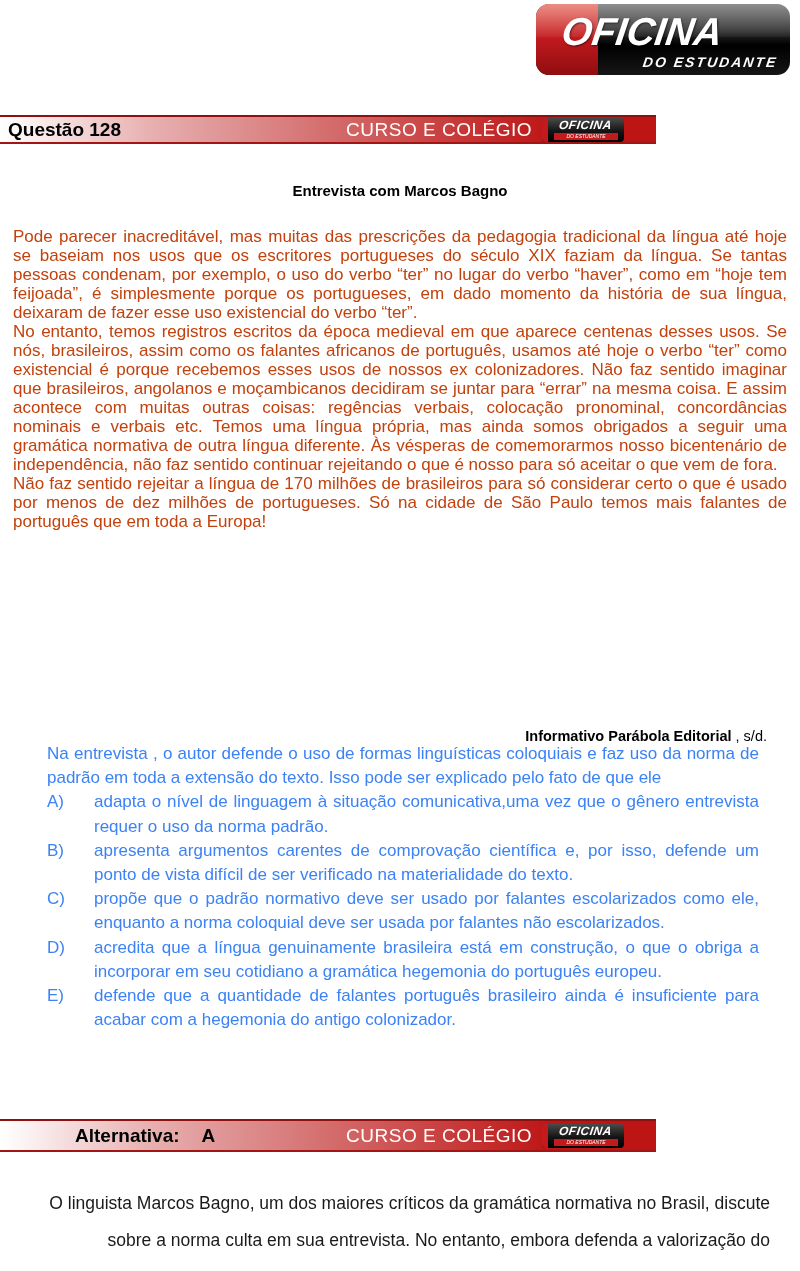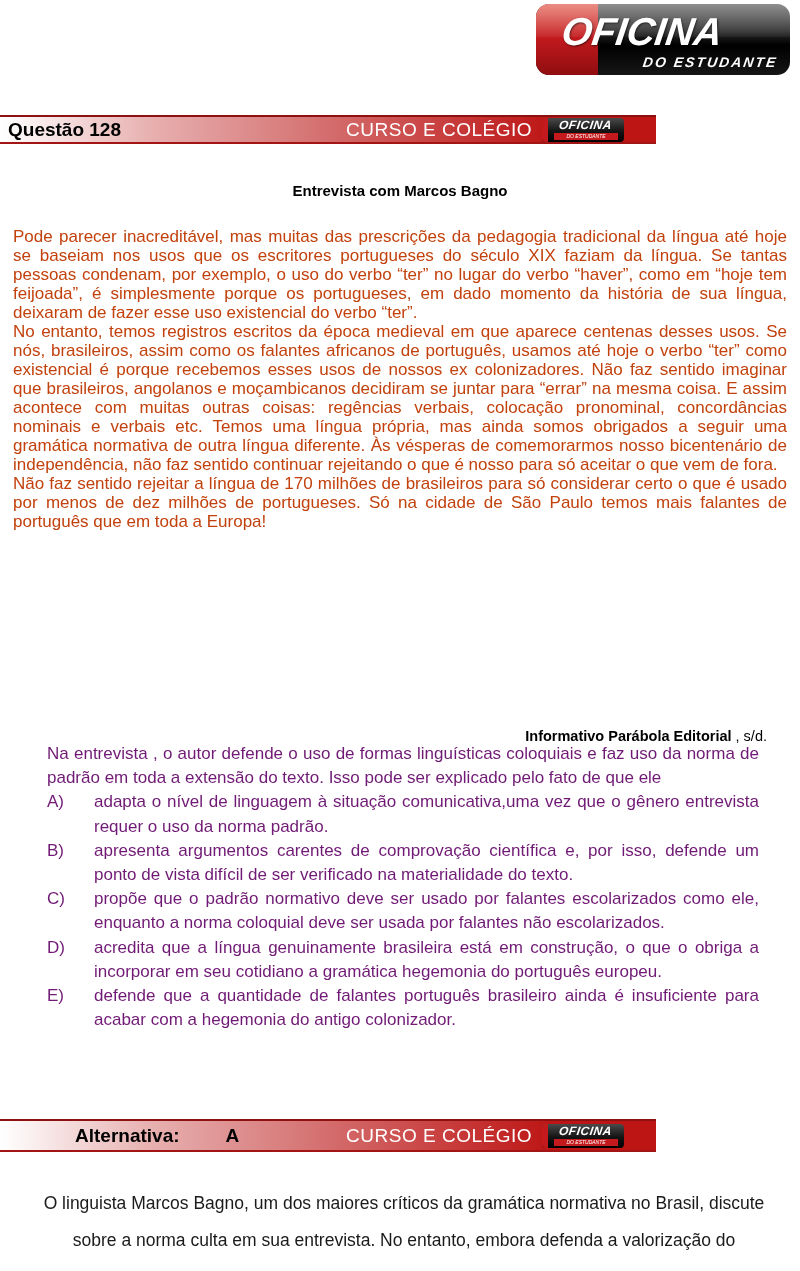--- a/index.html
+++ b/index.html
@@ -16,21 +16,21 @@
   .big-logo .brand{position:absolute;top:6px;left:26px;font-style:italic;font-weight:900;
     font-size:39px;color:#fff;letter-spacing:0px;transform:skewX(-8deg);text-shadow:1px 1px 2px rgba(0,0,0,0.6);}
   .big-logo .tagline{position:absolute;bottom:5px;right:13px;font-style:italic;font-weight:bold;
     font-size:14px;color:#fff;letter-spacing:2px;transform:skewX(-8deg);}
 
   
   .bar{position:absolute;left:0;width:656px;display:flex;align-items:center;
     background:linear-gradient(90deg,#ffffff 0px,#fbf3f3 25px,#e8b0b0 150px,#d87c7c 290px,#c63434 470px,#bd1414 555px,#bd1414 800px);
     border-top:2px solid #8e1111;border-bottom:2px solid #a31414;}
   .bar.top-bar{top:115px;height:25px;}
-  .bar.answer-bar{top:1119px;height:29px;gap:24px;}
+  .bar.answer-bar{top:1119px;height:29px;}
   .q-label{font-weight:bold;font-size:19px;color:#000;padding-left:8px;}
   .alt-label{font-weight:bold;font-size:19px;color:#000;padding-left:75px;}
   .alt-answer{font-weight:bold;font-size:19px;color:#000;margin-left:22px;}
   .bar-right{margin-left:auto;display:flex;align-items:center;gap:10px;padding-right:32px;}
   .curso{color:#ffffff;font-size:19px;letter-spacing:0.5px;white-space:nowrap;}
 
   
   .mini-logo{width:82px;height:24px;border-radius:4px;position:relative;overflow:hidden;flex:none;
     background:linear-gradient(180deg,#4a4a4a 0%,#141414 55%,#000 100%);}
   .mini-logo .sliver{position:absolute;left:0;top:0;bottom:0;width:6px;background:#c41a1d;}
@@ -42,29 +42,29 @@
   
   .article-title{position:absolute;top:182px;left:0;width:100%;text-align:center;
     font-weight:bold;font-size:15px;color:#000;}
   .article-body{position:absolute;top:227px;left:13px;width:774px;
     font-size:17px;line-height:19px;text-align:justify;color:#c2410c;}
   .article-body p{margin:0;}
   .source-line{position:absolute;top:688px;right:33px;font-size:14.5px;color:#000;white-space:nowrap;margin-top:40px;}
   .source-line .src-bold{font-weight:bold;}
 
   
-  .question{position:absolute;top:742px;left:47px;width:712px;font-size:17px;line-height:24.2px;color:#701a75;}
+  .question{position:absolute;top:742px;left:47px;width:712px;font-size:17px;line-height:24.2px;color:#3b82f6;}
   .stem{text-align:justify;margin:0;}
   .option{display:flex;}
   .opt-letter{flex:none;width:31px;}
   .opt-text{flex:1;text-align:justify;margin-left:16px;}
 
   
   .footer-note{position:absolute;top:1185px;left:38px;width:732px;
-    font-size:17.5px;line-height:37px;color:#1a1a1a;text-align:center;}
+    font-size:17.5px;line-height:37px;color:#1a1a1a;text-align:right;}
 </style>
 </head>
 <body>
 
 <div class="page">
 
   <div class="big-logo">
     <div class="red-block"></div>
     <div class="gloss"></div>
     <div class="brand">OFICINA</div>

